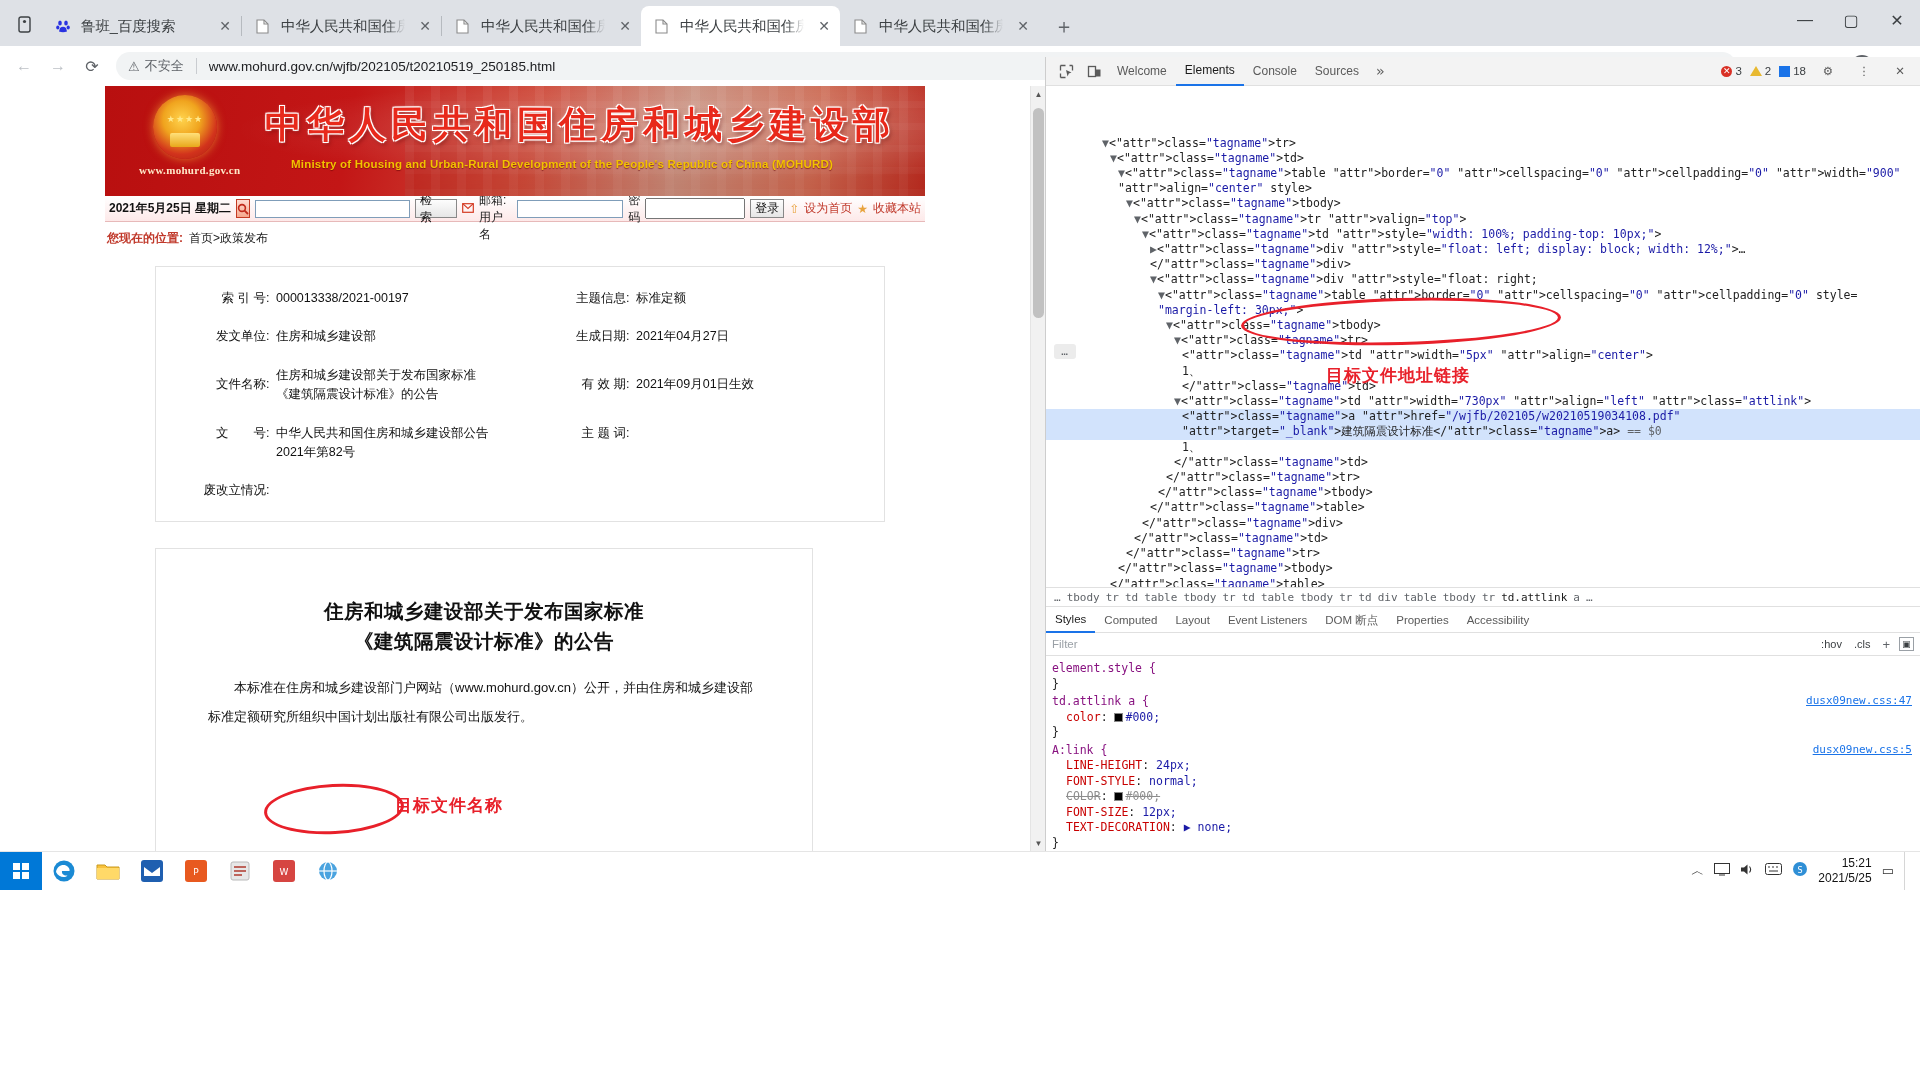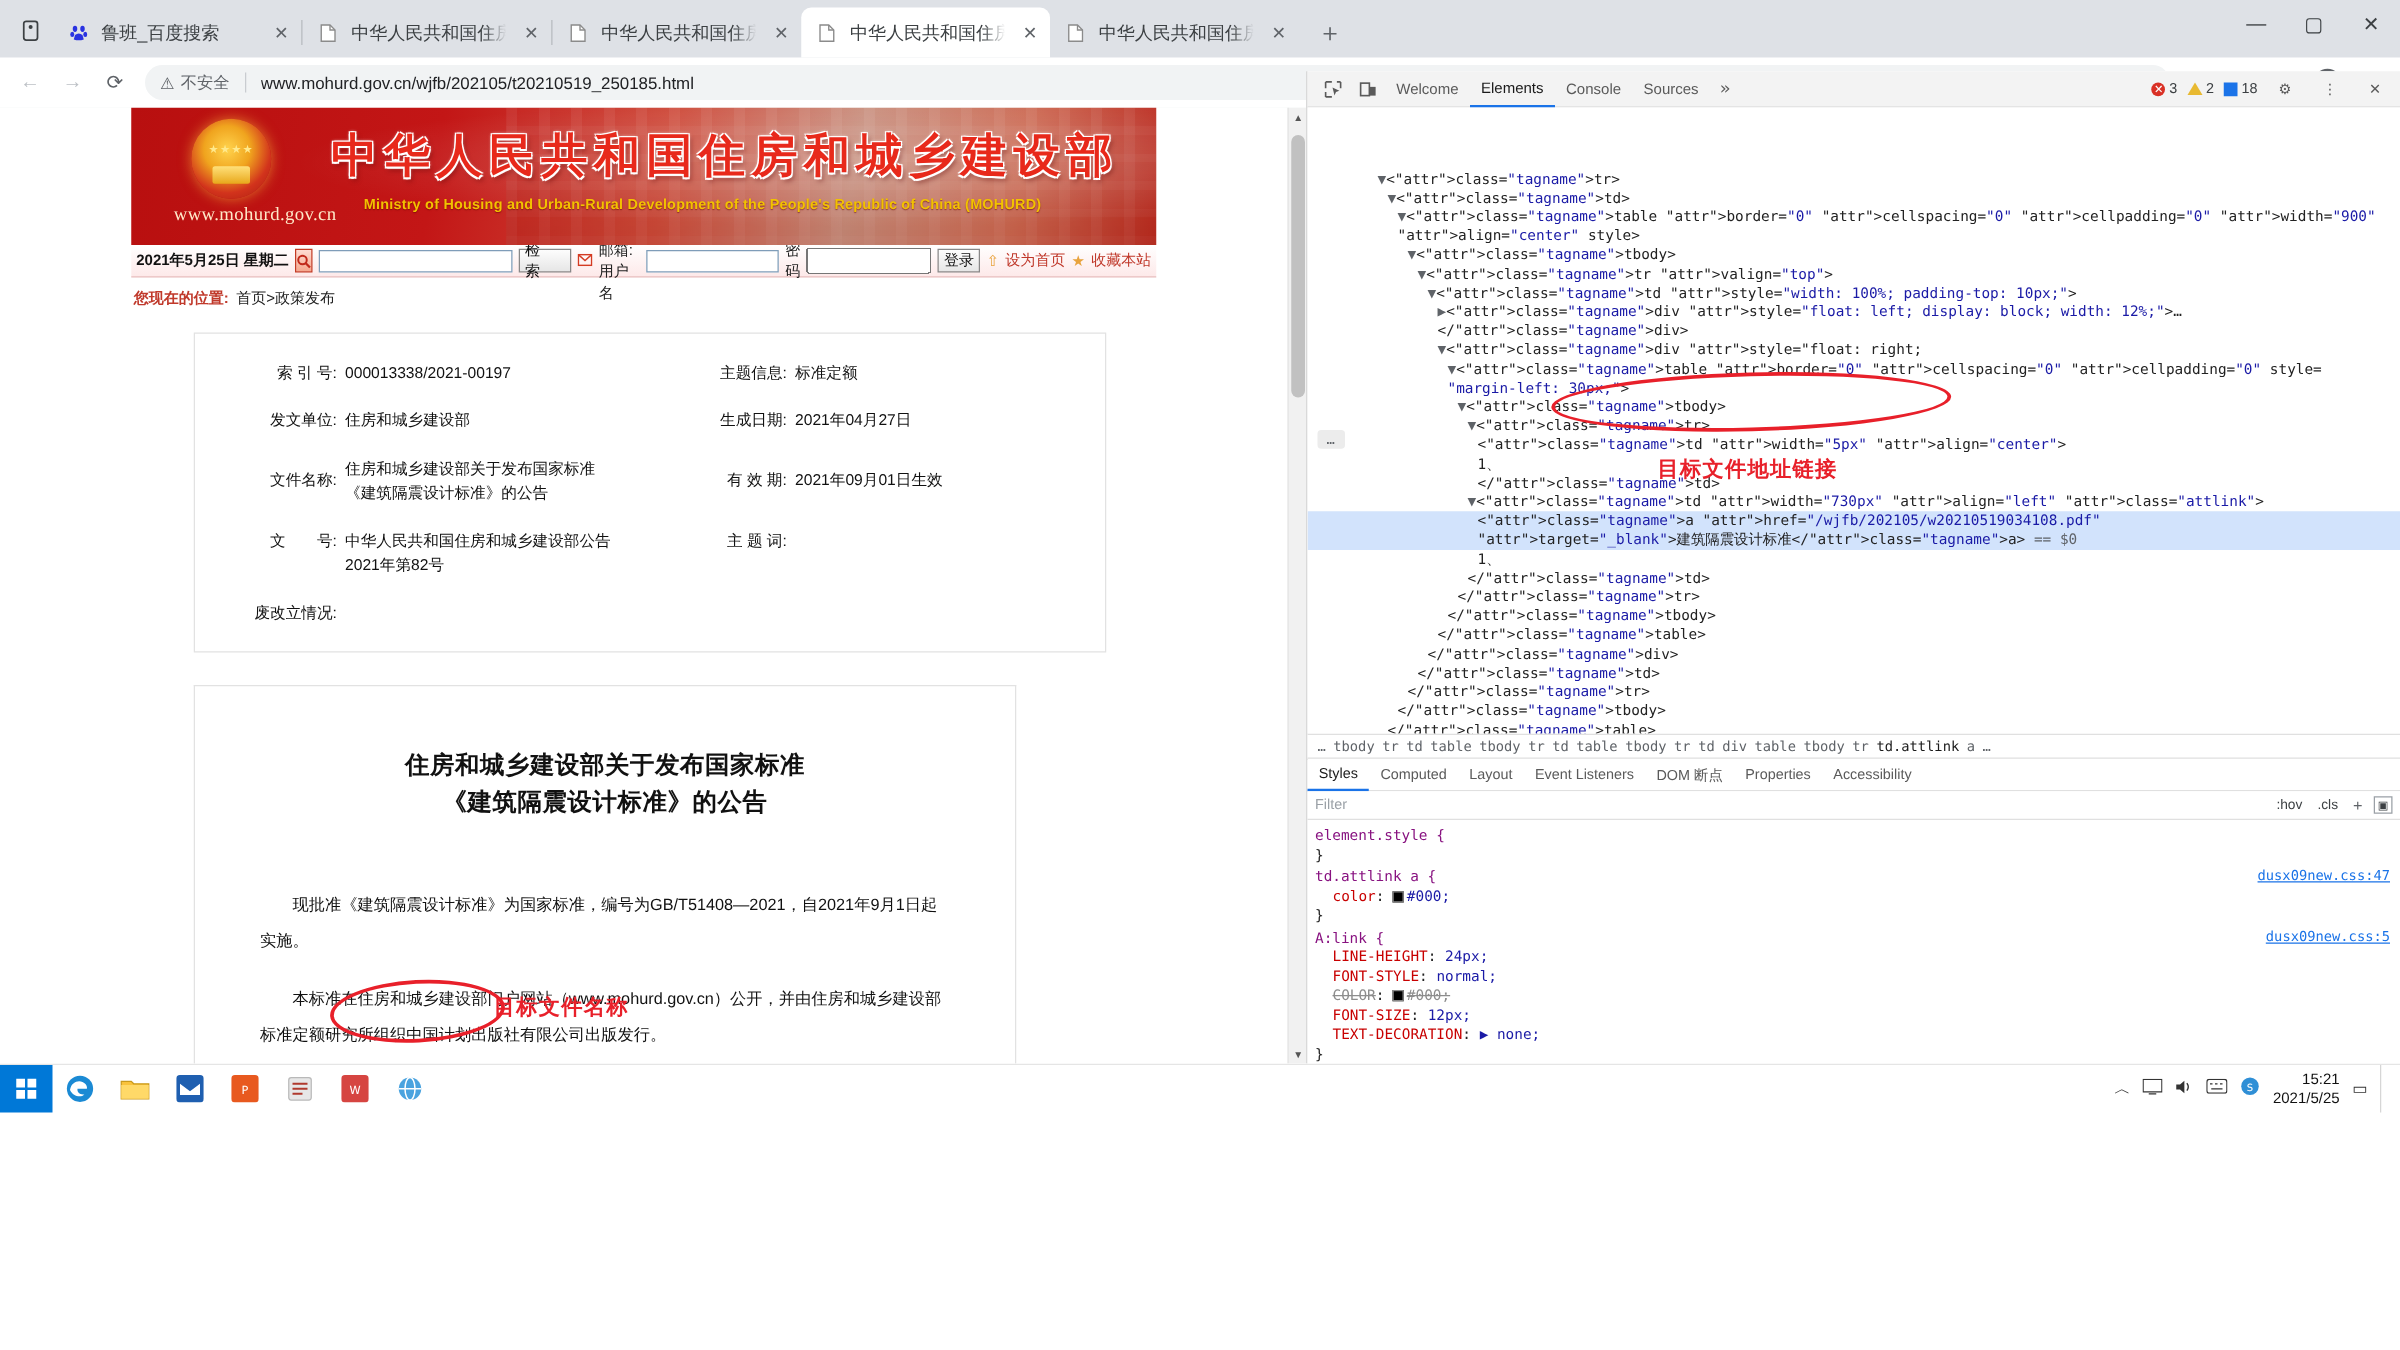--- a/index.html
+++ b/index.html
@@ -85,22 +85,22 @@
     position:absolute; left:48px; top:9px; width:64px; height:64px; border-radius:50%;
     background:radial-gradient(circle at 45% 38%, #ffd34d 0%, #f0a41e 35%, #d2331c 66%, #a51b10 100%);
     box-shadow:0 0 10px rgba(255,200,60,.55);
     display:flex; align-items:center; justify-content:center;
     font-size:20px; color:#ffe07a;
   }
   #banner .emblem .stars { font-size:9px; letter-spacing:1px; color:#ffe98c; line-height:1; margin-top:-16px; }
   #banner .emblem .gate { position:absolute; bottom:12px; width:30px; height:14px;
      background:linear-gradient(#ffe07a,#e8a81b); border-radius:2px; }
   #banner .site-url {
-    position:absolute; left:34px; top:78px; color:#ffe9c9; font-size:15px;
-    font-family:"Liberation Serif", serif; letter-spacing:.3px;
+    position:absolute; left:34px; top:78px; color:#ffe9c9; font-size:11px;
+    font-family:"Liberation Serif", serif; letter-spacing:.3px;font-weight:bold;
   }
   #banner .cn-title {
     position:absolute; left:160px; top:14px; font-size:37px; font-weight:bold;
     font-family:"DejaVu Sans", sans-serif;
     color:#e8291b; letter-spacing:5px;
     text-shadow: -1px -1px 0 #fff, 1px -1px 0 #fff, -1px 1px 0 #fff, 1px 1px 0 #fff,
                  0 0 3px #fff, 2px 3px 4px rgba(90,0,0,.45);
   }
   #banner .en-title {
     position:absolute; left:186px; top:72px; font-size:11.5px; font-weight:bold;
@@ -484,21 +484,20 @@
           </div>
           <div class="info-cell"></div>
         </div>
       </div>
 
       <div id="doc-card">
         <h1>
           <span>住房和城乡建设部关于发布国家标准</span><br>
           <span>《建筑隔震设计标准》的公告</span>
         </h1>
-        <p class="para">现批准《建筑隔震设计标准》为国家标准，编号为GB/T51408—2021，自2021年9月1日起实施。</p>
         <p class="para second">本标准在住房和城乡建设部门户网站（www.mohurd.gov.cn）公开，并由住房和城乡建设部标准定额研究所组织中国计划出版社有限公司出版发行。</p>
 
       </div>
 
     </div>
   </div>
 
   <div class="ellipse" style="left:264px; top:698px; width:140px; height:50px; transform:rotate(-3deg);"></div>
   <div class="annot-label" style="left:395px; top:708px;">目标文件名称</div>
 

